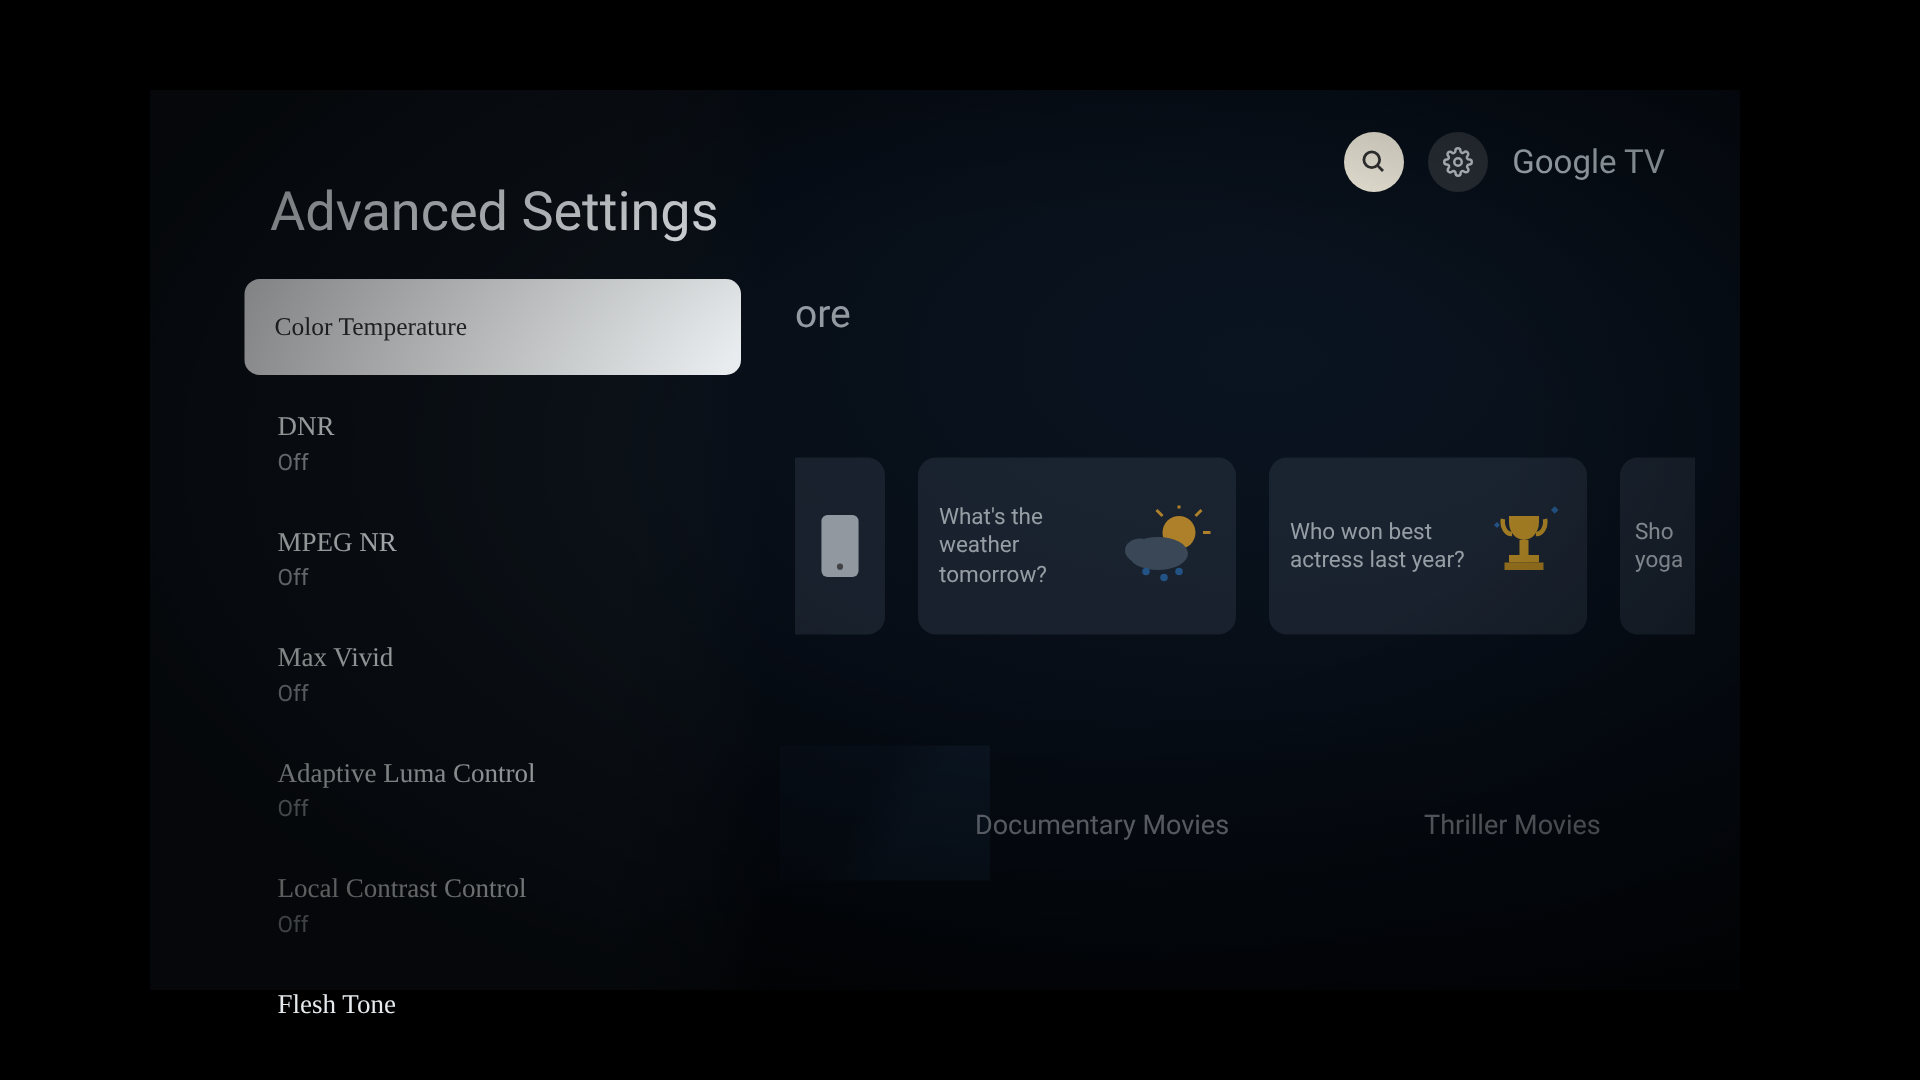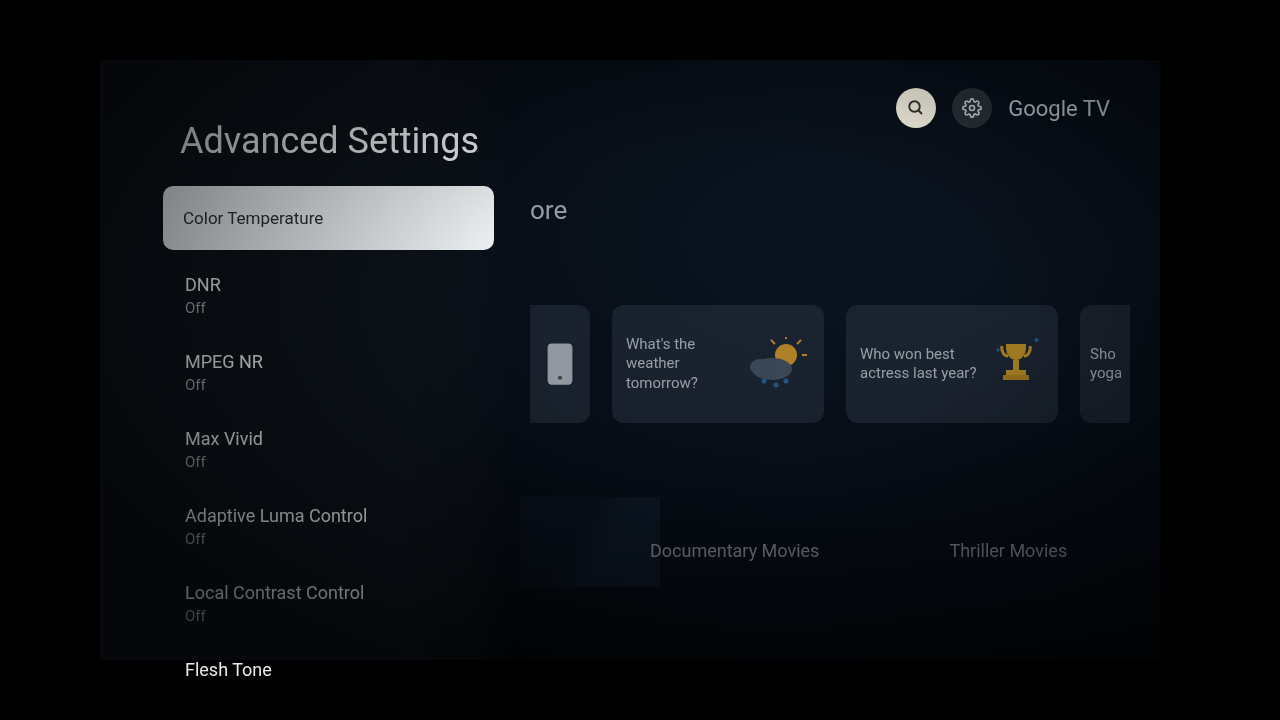--- a/index.html
+++ b/index.html
@@ -98,21 +98,21 @@
   .panel-title {
     color: #e9eef2;
     font-size: 36px;
     font-weight: 400;
     padding: 0 0 18px 80px;
   }
   .item {
     padding: 10px 0 10px 85px;
     margin: 0;
   }
-  .item .lbl { color: #e6eaec; font-size: 18px; }
+  .item .lbl { color: #e6eaec; font-size: 18px; font-family: Liberation Serif, serif; }
   .item .val { color: #9aa3aa; font-size: 15px; margin-top: 4px; }
   .item.selected {
     background: #e9ecee;
     border-radius: 10px;
     margin: 6px 16px 10px 63px;
     padding: 22px 20px;
   }
   .item.selected .lbl { color: #2c2f33; font-size: 17px; font-weight: 400; }
   .items .item + .item { margin-top: 14px; }
 </style>

